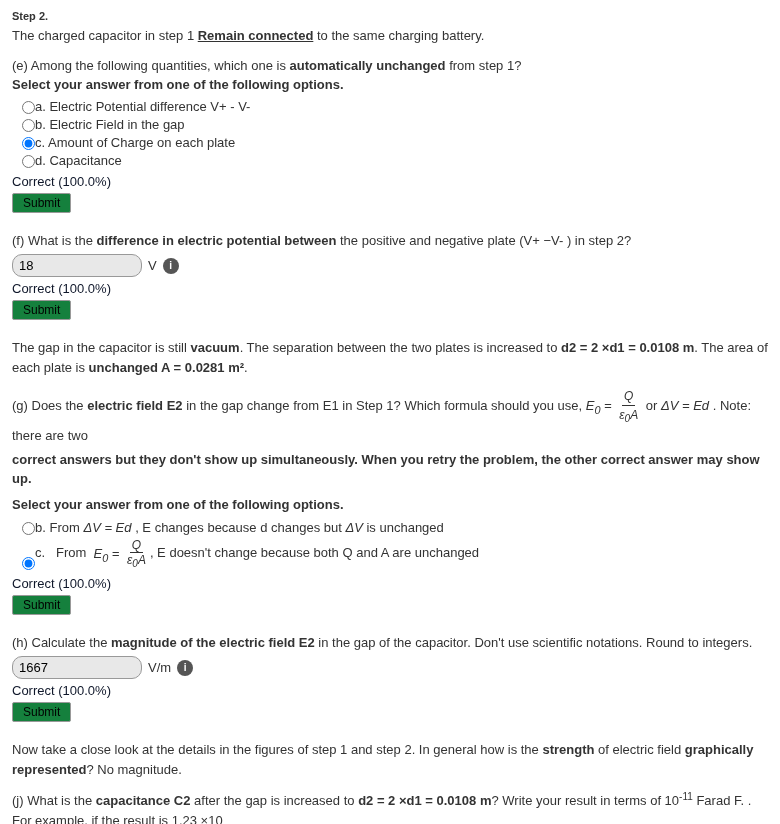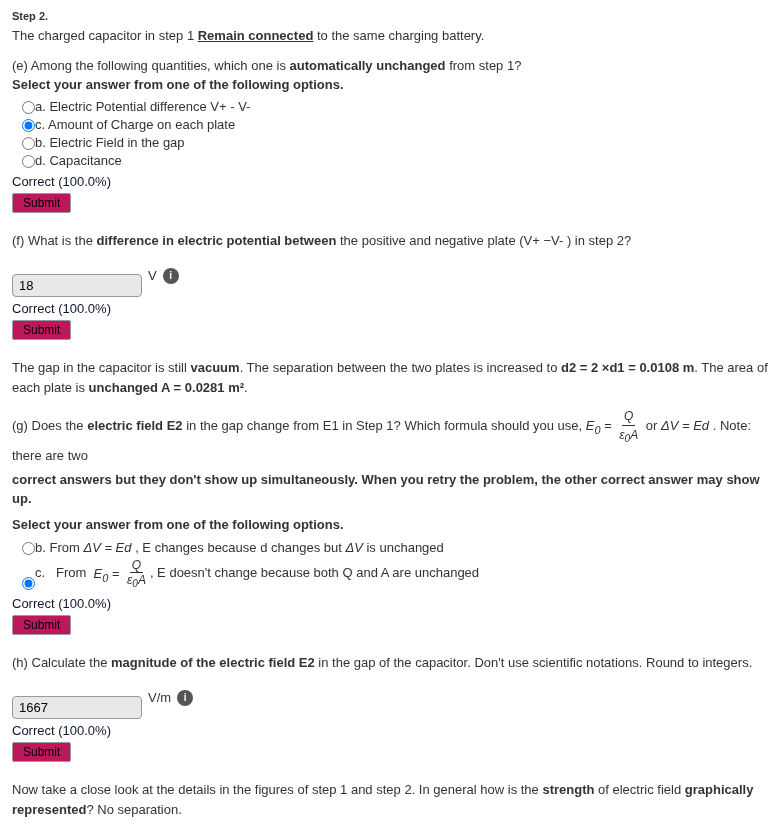--- a/index.html
+++ b/index.html
@@ -15,37 +15,36 @@
     p { margin-bottom: 6px; line-height: 1.5; }
     .bold { font-weight: bold; }
     .underline { text-decoration: underline; }
     .section { margin-bottom: 10px; }
     .question-label { margin-bottom: 4px; margin-top: 8px; }
     .radio-group { margin-left: 10px; margin-bottom: 6px; }
     .radio-item { margin-bottom: 3px; display: flex; align-items: flex-end; gap: 0; }
     .radio-item input[type=radio] { margin-top: 2px; }
     .correct { color: #0f172a; font-size: 13px; margin-bottom: 4px; }
     .submit-btn {
-      background: #be185d;
+      background: #15803d;
       border: 1px solid #999;
       padding: 2px 10px;
       font-size: 12px;
       cursor: pointer;
       margin-bottom: 8px;
       border-radius: 2px;
     }
     .input-row { display: flex; align-items: center; gap: 6px; margin-bottom: 4px; }
     .answer-input {
       width: 130px;
       border: 1px solid #999;
       background: #e8e8e8;
       padding: 3px 6px;
       font-size: 13px;
-      border-radius: 4px;
-      margin-top: 20px;
+      border-radius: 10px;
     }
     .unit { font-size: 13px; }
     .info-icon {
       display: inline-flex;
       align-items: center;
       justify-content: center;
       width: 16px;
       height: 16px;
       border-radius: 50%;
       background: #555;
@@ -77,26 +76,26 @@
     <p class="question-label">
       <span>(e) Among the following quantities, which one is </span><span class="bold">automatically unchanged</span><span> from step 1?</span><br>
       <span class="bold">Select your answer from one of the following options.</span>
     </p>
     <div class="radio-group">
       <div class="radio-item">
         <input type="radio" name="section_e" style="">
         <span>a. Electric Potential difference V+ - V-</span>
       </div>
       <div class="radio-item">
+        <input type="radio" name="section_e" style="">
+        <span>b. Electric Field in the gap</span>
+      </div>
+      <div class="radio-item">
         <input type="radio" name="section_e" checked="" style="">
         <span>c.  Amount of Charge on each plate</span>
-      </div>
-      <div class="radio-item">
-        <input type="radio" name="section_e" style="">
-        <span>b. Electric Field in the gap</span>
       </div>
       <div class="radio-item">
         <input type="radio" name="section_e" style="">
         <span>d. Capacitance</span>
       </div>
     </div>
     <div class="correct">Correct (100.0%)</div>
     <button class="submit-btn">Submit</button>
   </div>
 
@@ -163,21 +162,21 @@
       <input class="answer-input" type="text" value="1667" style="">
       <span class="unit">V/m</span>
       <span class="info-icon">i</span>
     </div>
     <div class="correct">Correct (100.0%)</div>
     <button class="submit-btn">Submit</button>
   </div>
 
   <div class="section">
     <p>
-      <span>Now take a close look at the details in the figures of step 1 and step 2. In general how is the </span><span class="bold">strength</span><span> of electric field </span><span class="bold">graphically represented</span><span>? No separation.</span>
+      <span>Now take a close look at the details in the figures of step 1 and step 2. In general how is the </span><span class="bold">strength</span><span> of electric field </span><span class="bold">graphically represented</span><span>? No magnitude.</span>
     </p>
   </div>
 
   <div class="section">
     <p class="question-label">
       <span>(j) What is the </span><span class="bold">capacitance C2</span><span> after the gap is increased to </span><span class="bold">d2 = 2 ×d1 = 0.0108 m</span><span>? Write your result in terms of 10</span><sup>-11</sup><span> Farad F. . For example, if the result is 1.23 ×10</span>
     </p>
 
   </div>
 

